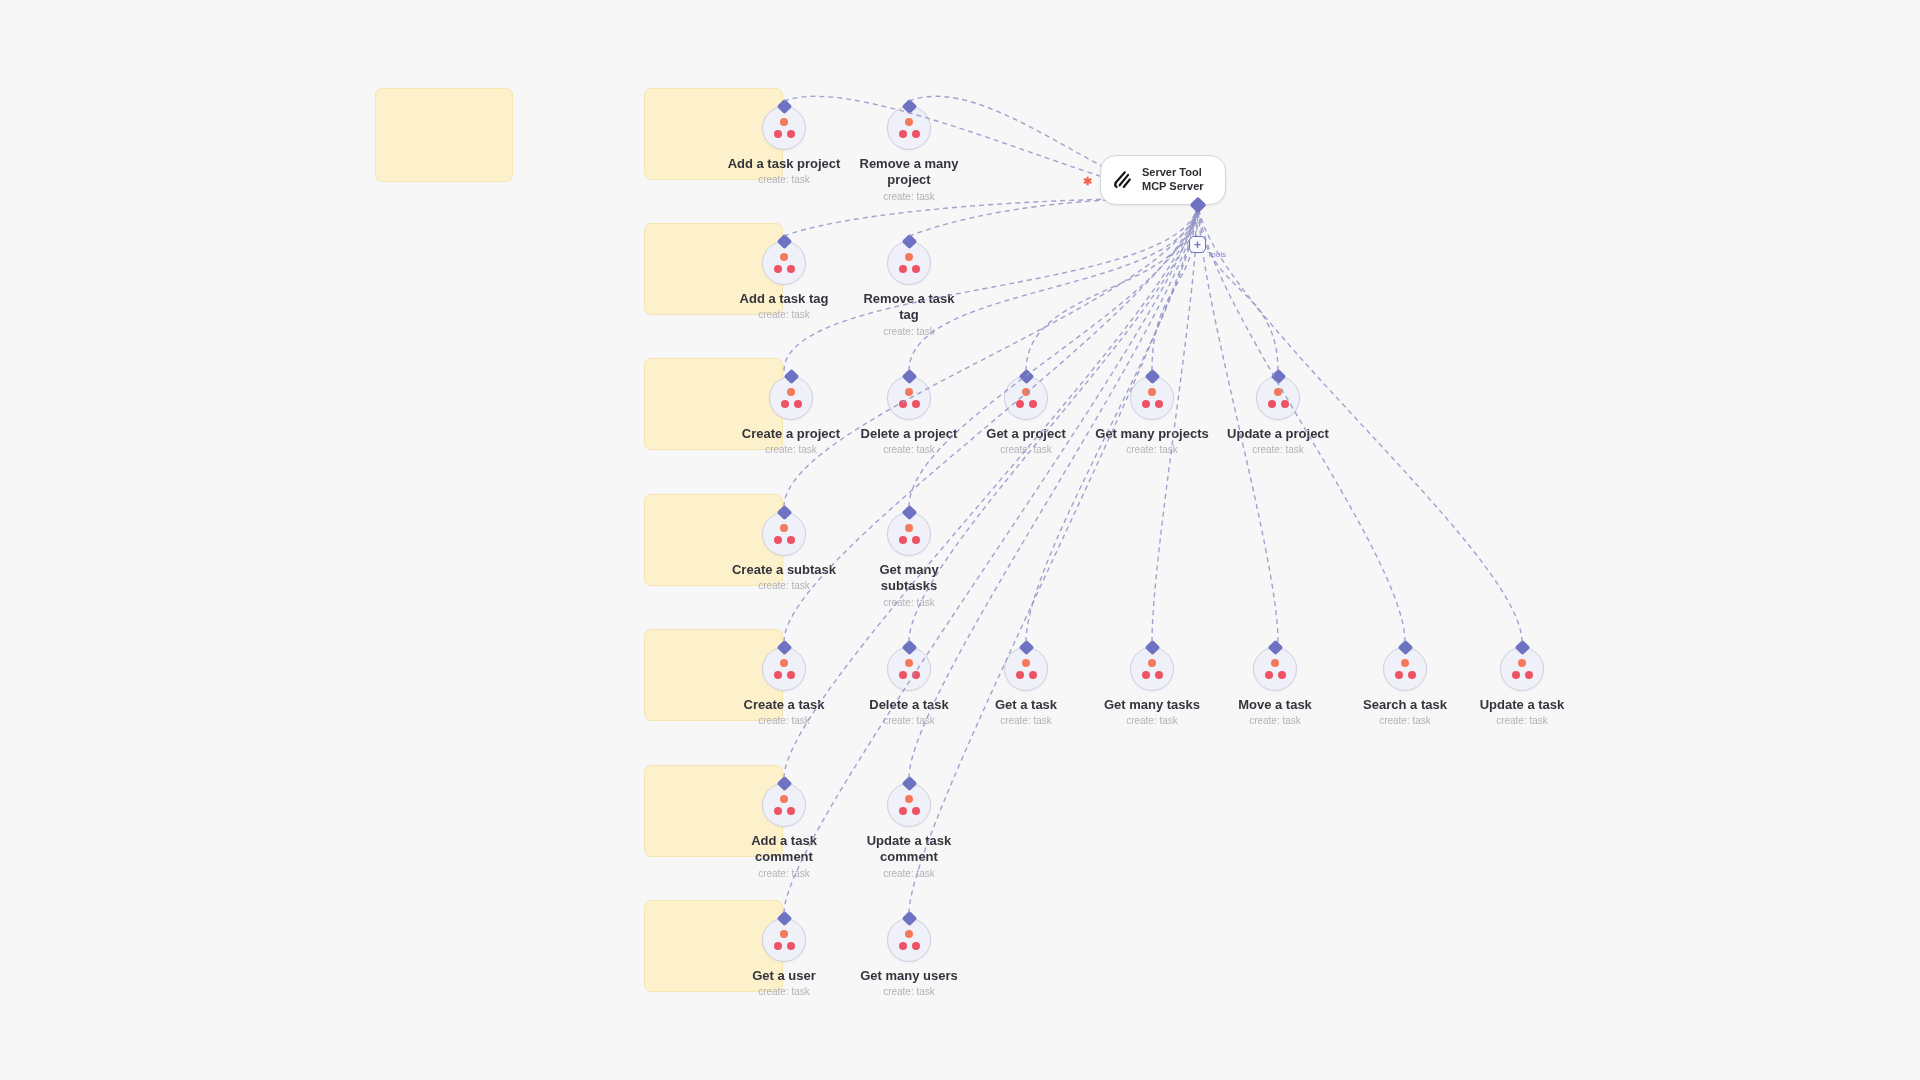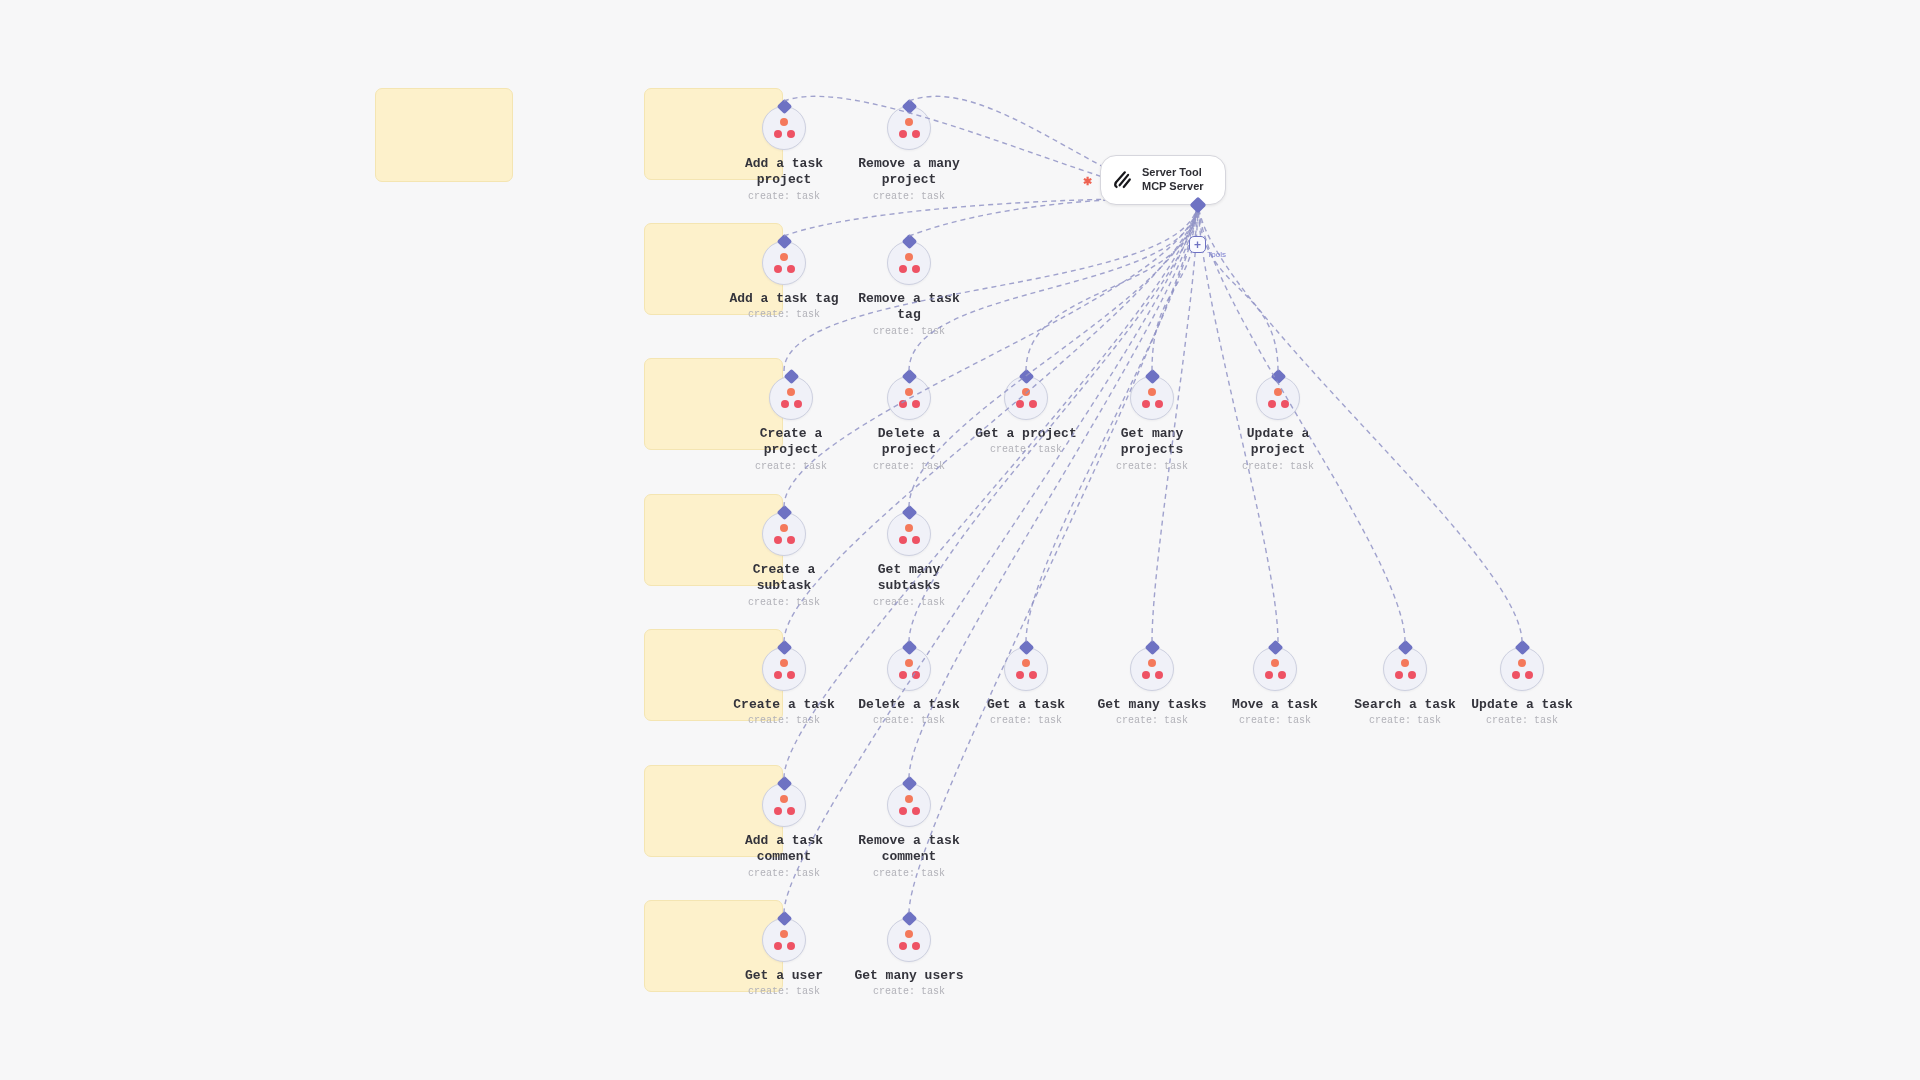--- a/index.html
+++ b/index.html
@@ -1,21 +1,21 @@
 <!DOCTYPE html>
 <html style="--canvas-bg: #f7f7f8; --sticky-bg: #fdf1cb; --sticky-border: #f4e5b2; --edge: #9093c6; --connector: #6e72c3; --node-bg: #f0f1f8; --node-border: #cdd0e0; --asana-dot-top: #f4795b; --asana-dot-bottom: #ee5264; --label-text: #34343c; --sub-text: #b2b2b9; --warning: #ee6352; --server-bg: #ffffff; --server-border: #d6d6dd; --server-text: #2d2d33;"><head>
 <meta charset="utf-8">
 <style>
   html,body{margin:0;padding:0;width:1920px;height:1080px;overflow:hidden;
     font-family:"Liberation Sans",sans-serif;background:var(--canvas-bg,#f7f7f8);}
   .canvas{position:relative;width:1920px;height:1080px;}
 
   .layer{position:absolute;inset:0;}
   #sticky-layer{z-index:1;}
-  #node-layer{z-index:2;font-family:Liberation Mono, monospace;}
+  #node-layer{z-index:2;}
   #edge-layer{z-index:3;pointer-events:none;}
   #server-layer{z-index:5;}
 
   .sticky{position:absolute;background:var(--sticky-bg);border:1px solid var(--sticky-border);
     border-radius:7px;}
 
   .node{position:absolute;width:130px;text-align:center;}
   .diamond{position:absolute;top:0;left:50%;margin-left:-5.5px;width:11px;height:11px;
     background:var(--connector);border-radius:2px;transform:rotate(45deg);z-index:2;}
   .circle{width:44px;height:44px;border-radius:50%;background:var(--node-bg);
@@ -295,21 +295,21 @@
       </div>
       <div class="node" style="left: 844px; top: 778px;">
         <div class="diamond"></div>
         <div class="circle">
           <span class="asana">
             <i class="t"></i>
             <i></i>
             <i class="r"></i>
           </span>
         </div>
-        <div class="nlabel">Remove a task comment</div>
+        <div class="nlabel">Update a task comment</div>
         <div class="nsub">create: task</div>
       </div>
       <div class="node" style="left: 719px; top: 913px;">
         <div class="diamond"></div>
         <div class="circle">
           <span class="asana">
             <i class="t"></i>
             <i></i>
             <i class="r"></i>
           </span>

